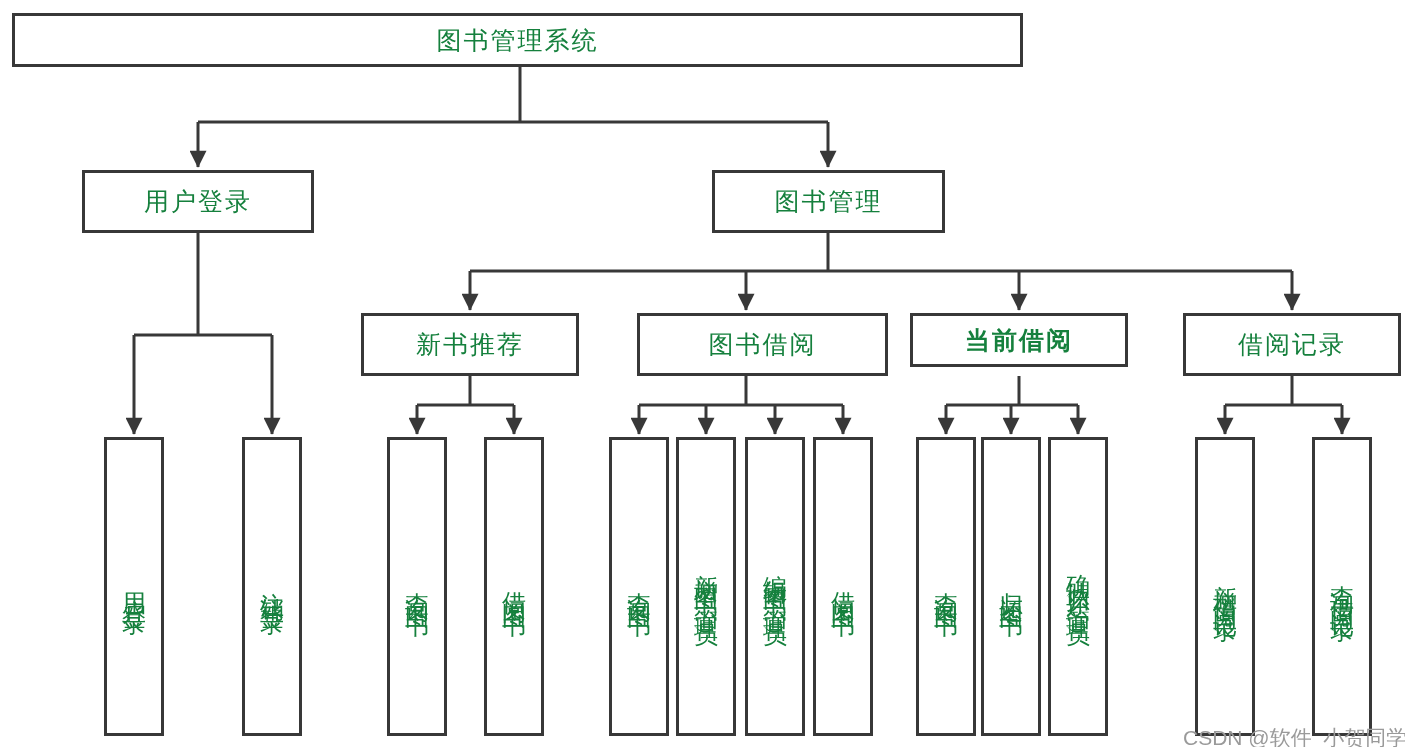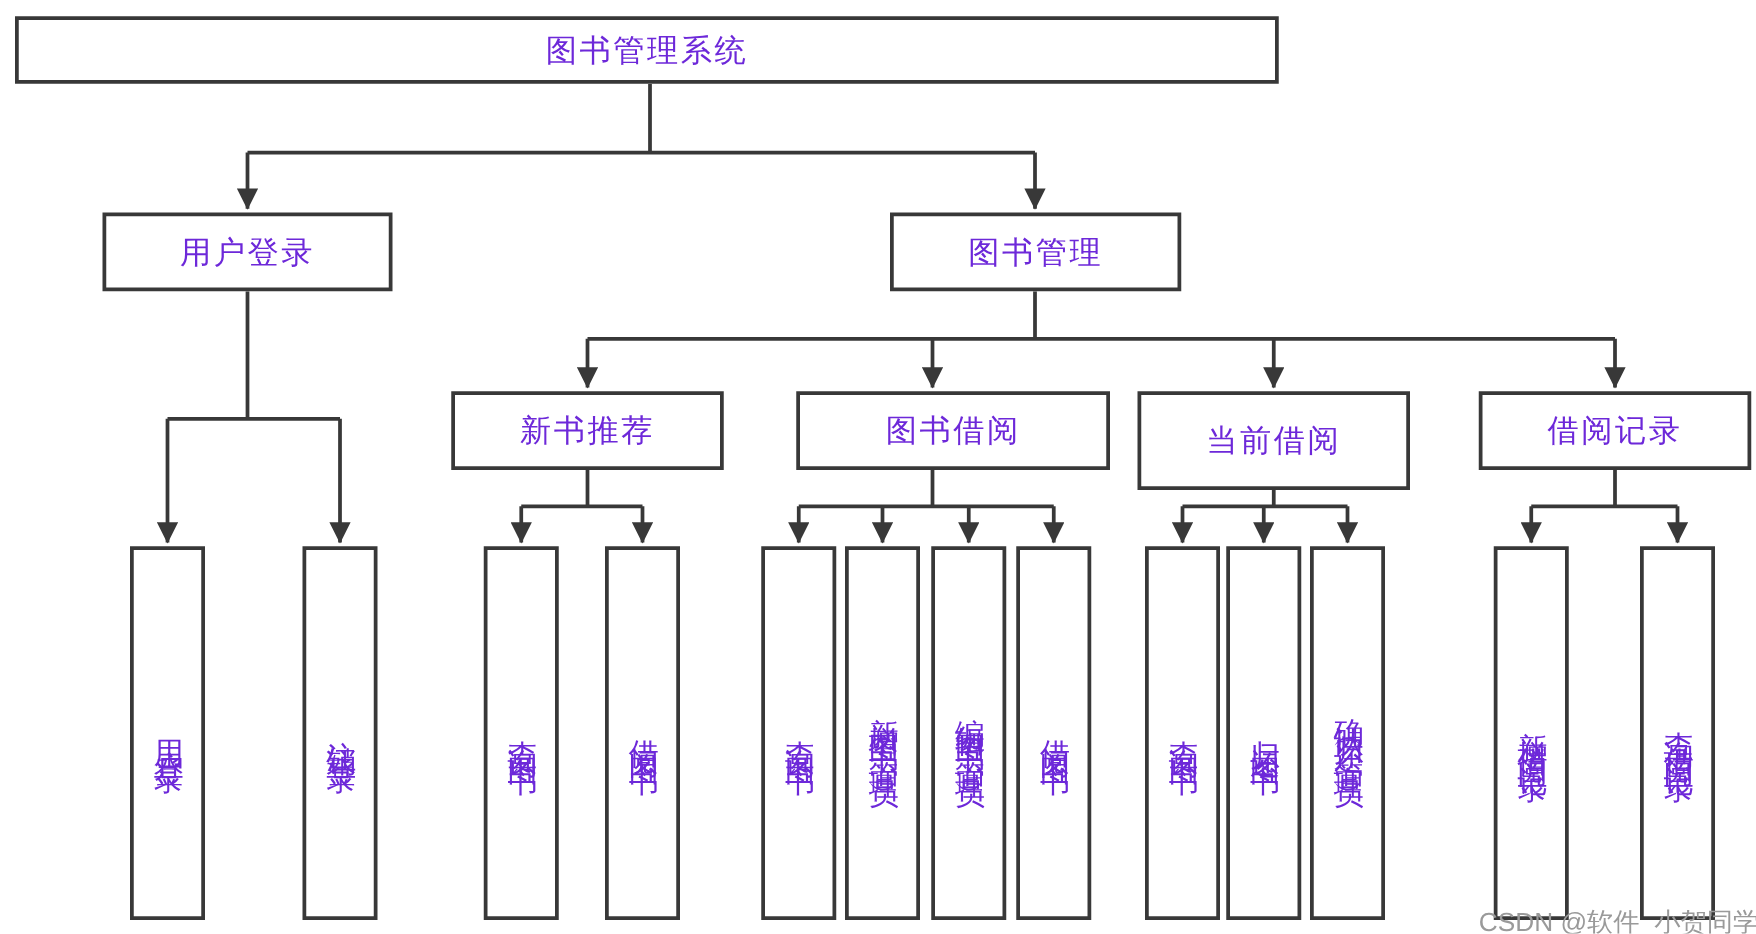--- a/index.html
+++ b/index.html
@@ -10,21 +10,21 @@
     background: #ffffff;
     overflow: hidden;
     font-family: "Liberation Sans", "DejaVu Sans", sans-serif;
   }
   #wires { position: absolute; left: 0; top: 0; width: 1405px; height: 747px; }
   .node {
     position: absolute;
     box-sizing: border-box;
     border: 3px solid #383838;
     background: #ffffff;
-    color: #6d28d9;
+    color: #15803d;
     display: flex;
     align-items: center;
     justify-content: center;
     text-align: center;
   }
   .node.h { font-size: 25px; letter-spacing: 2px; }
   .node.v { font-size: 24px; }
   .vtext {
     writing-mode: vertical-rl;
     text-orientation: mixed;
@@ -88,21 +88,21 @@
     <path d="M1342 405 V434" fill="none" stroke="#383838" stroke-width="3" marker-end="url(#arrowhead)"></path>
   </svg>
 
   <div class="node h" style="left:12px; top:13px; width:1011px; height:54px;">图书管理系统</div>
 
   <div class="node h" style="left:82px; top:170px; width:232px; height:63px;">用户登录</div>
   <div class="node h" style="left:361px; top:313px; width:218px; height:63px;">新书推荐</div>
 
   <div class="node h" style="left:712px; top:170px; width:233px; height:63px;">图书管理</div>
   <div class="node h" style="left:637px; top:313px; width:251px; height:63px;">图书借阅</div>
-  <div class="node h" style="left:910px; top:313px; width:218px; height:79px;">当前借阅</div>
+  <div class="node h" style="left:910px; top:313px; width:218px; height:54px;font-weight:bold;">当前借阅</div>
   <div class="node h" style="left:1183px; top:313px; width:218px; height:63px;">借阅记录</div>
 
   <div class="node v" style="left:104px; top:437px; width:60px; height:299px;">
     <span class="vtext">用户登录</span>
   </div>
   <div class="node v" style="left:242px; top:437px; width:60px; height:299px;">
     <span class="vtext">注销登录</span>
   </div>
 
   <div class="node v" style="left:387px; top:437px; width:60px; height:299px;">

